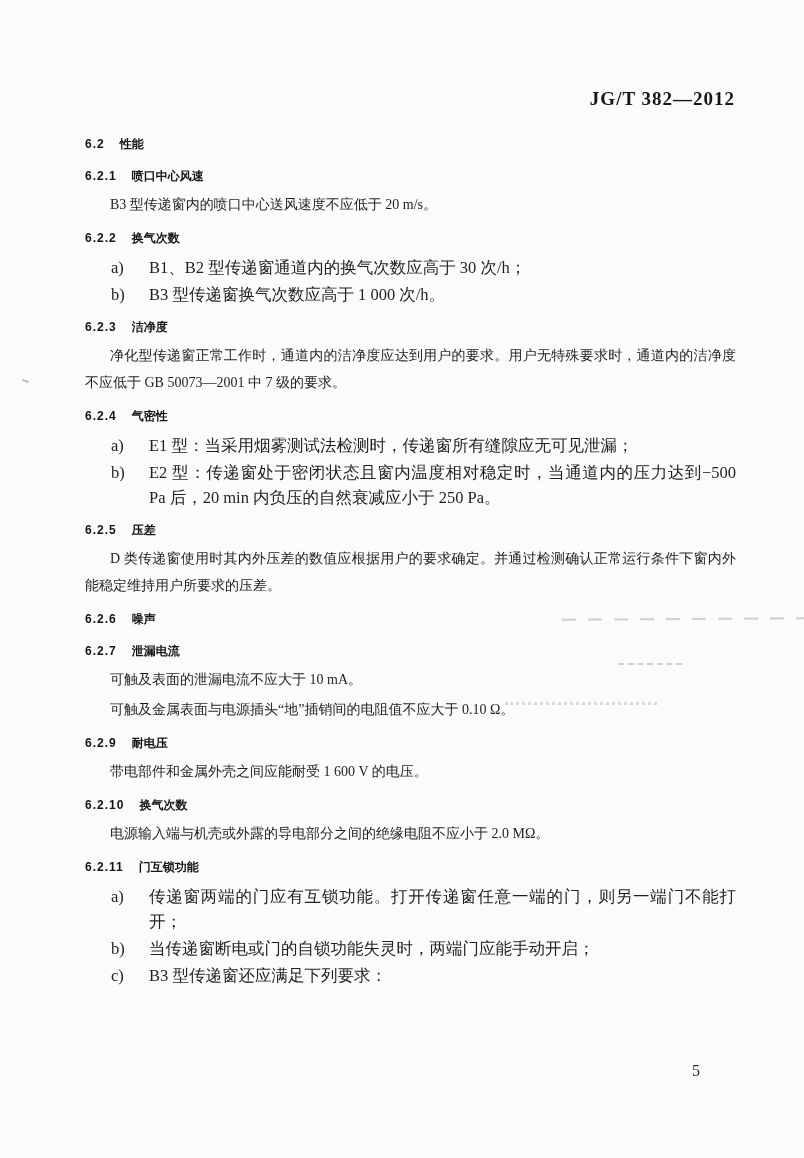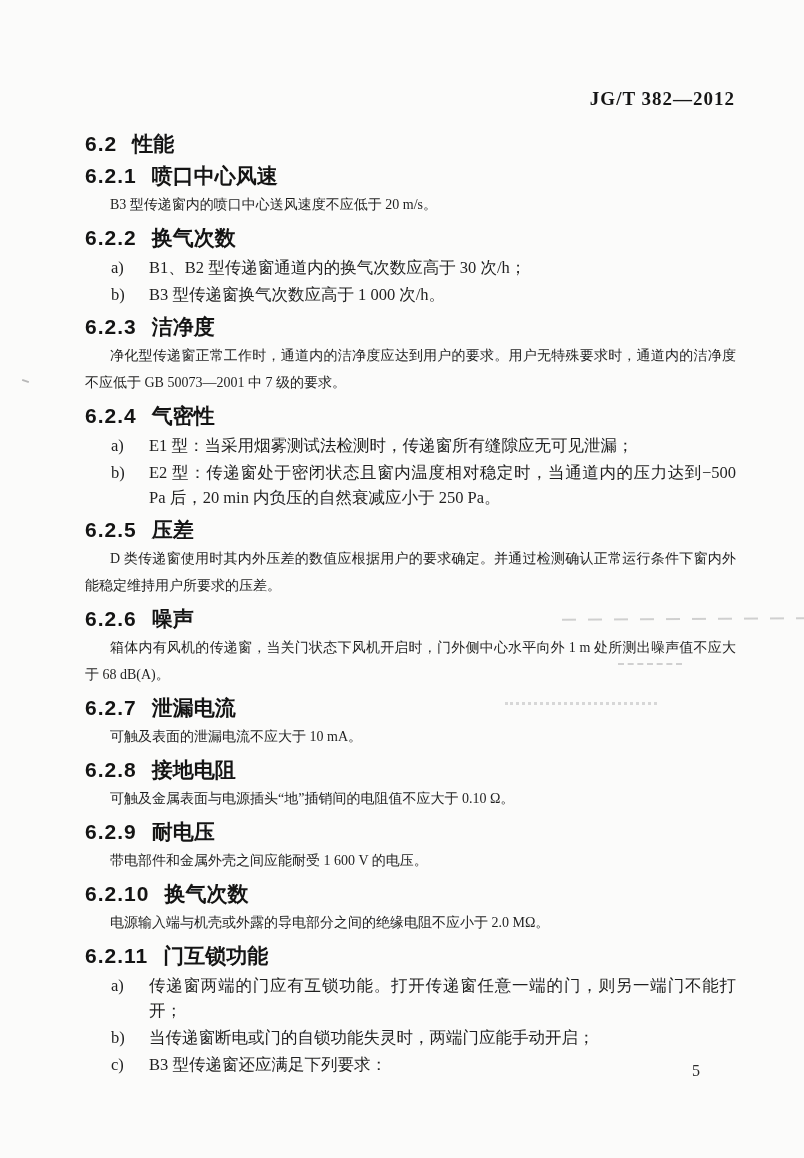--- a/index.html
+++ b/index.html
@@ -28,21 +28,21 @@
     position:absolute;
     top:128px; left:85px;
     width:651px;
   }
 
   .h2, .h3 {
     display:flex;
     align-items:baseline;
     font-family:"Liberation Sans","DejaVu Sans",sans-serif;
     font-weight:700;
-    font-size:21px;
+    font-size:12px;
     line-height:24px;
     color:#141414;
   }
   .h2 { margin-top:4px; }
   .h3 { margin-top:8px; }
   .h2 .num, .h3 .num { margin-right:15px; letter-spacing:1px; }
 
   .para {
     margin-top:3px;
     font-size:14px;
@@ -146,32 +146,27 @@
     <div class="h3">
       <span class="num">6.2.5</span>
       <span class="ttl">压差</span>
     </div>
     <p class="para">D 类传递窗使用时其内外压差的数值应根据用户的要求确定。并通过检测确认正常运行条件下窗内外能稳定维持用户所要求的压差。</p>
 
     <div class="h3">
       <span class="num">6.2.6</span>
       <span class="ttl">噪声</span>
     </div>
-    <p class="para">箱体内有风机的传递窗，当关门状态下风机开启时，门外侧中心水平向外 1 m 处所测出噪声值不应大于 68 dB(A)。</p>
 
     <div class="h3">
       <span class="num">6.2.7</span>
       <span class="ttl">泄漏电流</span>
     </div>
     <p class="para">可触及表面的泄漏电流不应大于 10 mA。</p>
 
-    <div class="h3">
-      <span class="num">6.2.8</span>
-      <span class="ttl">接地电阻</span>
-    </div>
     <p class="para">可触及金属表面与电源插头“地”插销间的电阻值不应大于 0.10 Ω。</p>
 
     <div class="h3">
       <span class="num">6.2.9</span>
       <span class="ttl">耐电压</span>
     </div>
     <p class="para">带电部件和金属外壳之间应能耐受 1 600 V 的电压。</p>
 
     <div class="h3">
       <span class="num">6.2.10</span>

